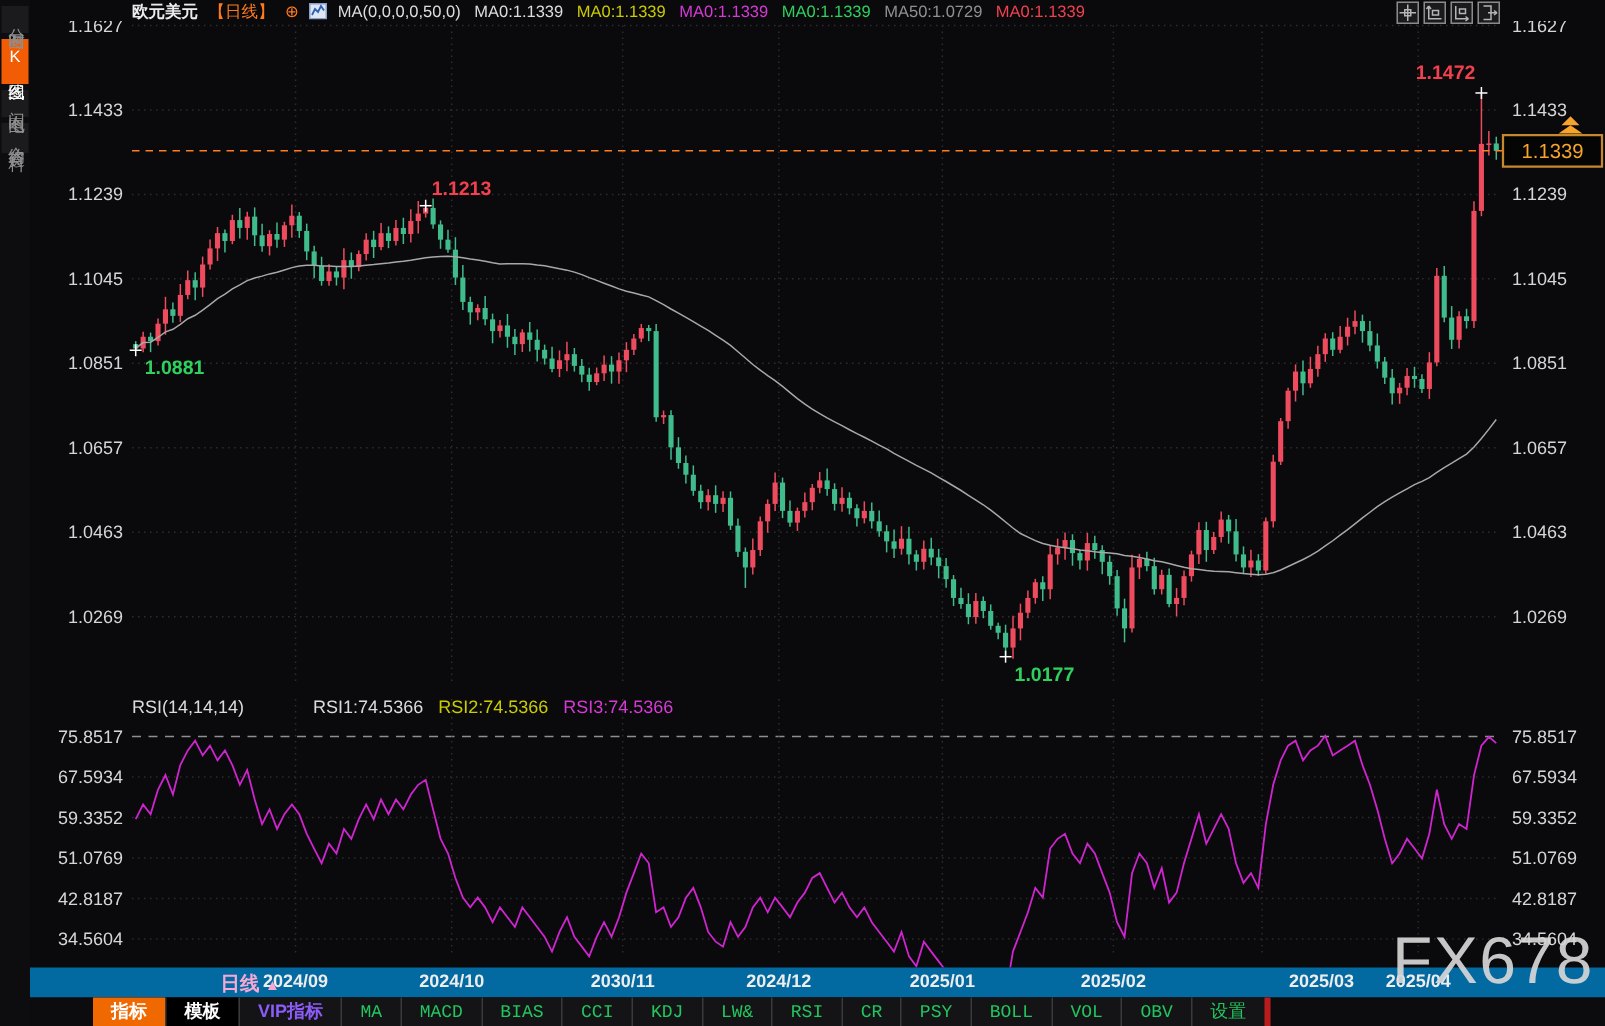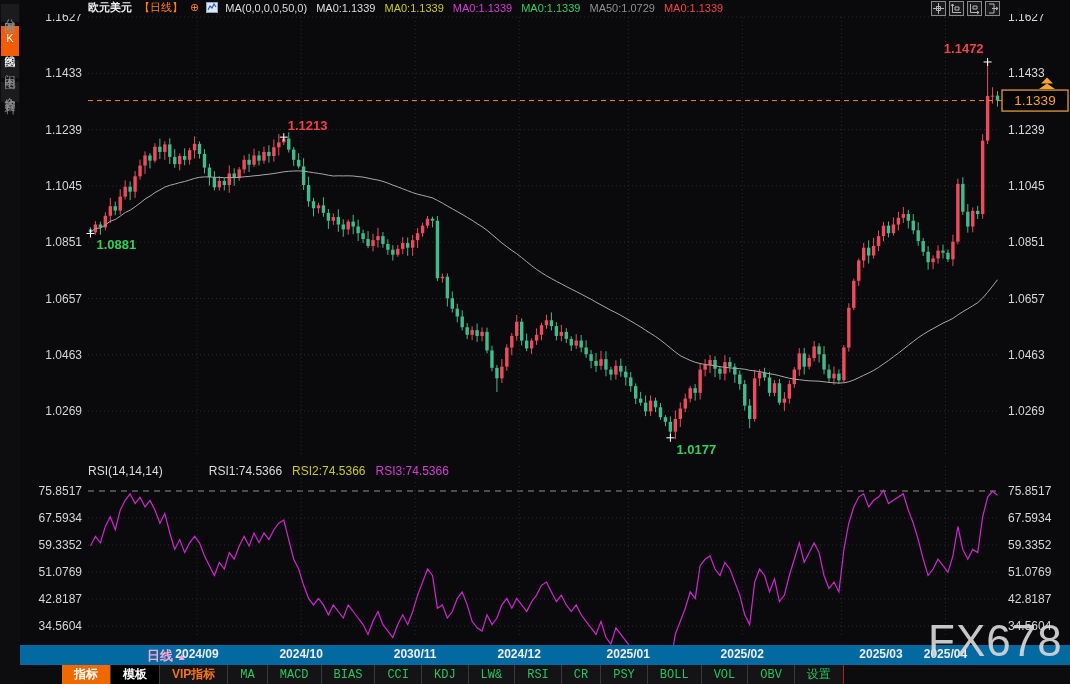--- a/index.html
+++ b/index.html
@@ -32,24 +32,24 @@
   #intervaltag{position:absolute;left:100px;top:647px;color:#f9a8d4;font-weight:bold;font-size:13px;z-index:3;margin-left:47px;}
   #intervaltag .tri{font-size:10px;}
   
   #watermark{position:absolute;left:928px;top:616px;font-size:44px;color:rgba(215,215,215,0.92);
              letter-spacing:1px;z-index:5;pointer-events:none;}
   
   #toolbar{position:absolute;left:20px;top:665px;width:1050px;height:19px;background:#0c0c0e;
            display:flex;align-items:stretch;z-index:6;padding-left:42px;box-sizing:border-box;}
   .tbitem{display:flex;align-items:center;padding:0 12px;font-size:12px;color:#22c55e;cursor:pointer;
           border-left:1px solid #3a3a3c;background:#141416;font-family:"Liberation Mono","DejaVu Sans Mono",monospace;}
-  .tbitem:last-child{border-right:1px solid #b91c1c;}
+  .tbitem:last-child{border-right:4px solid #b91c1c;}
   .tbitem.active{background:#f06800;color:#fff;border-left:none;font-family:"Liberation Sans",sans-serif;font-weight:bold;text-align:right;}
   .tbitem.bold{background:#000;color:#fff;font-weight:bold;font-family:"Liberation Sans",sans-serif;}
-  .tbitem.vip{color:#f97316;font-weight:bold;font-family:"Liberation Sans",sans-serif;}
+  .tbitem.vip{color:#8b5cf6;font-weight:bold;font-family:"Liberation Sans",sans-serif;}
 </style>
 </head>
 <body>
 
 <div id="app">
   <div id="sidebar">
       <div class="vtab">分时图</div>
       <div class="vtab active">K线图</div>
       <div class="vtab">闪电图</div>
       <div class="vtab">合约资料</div>

